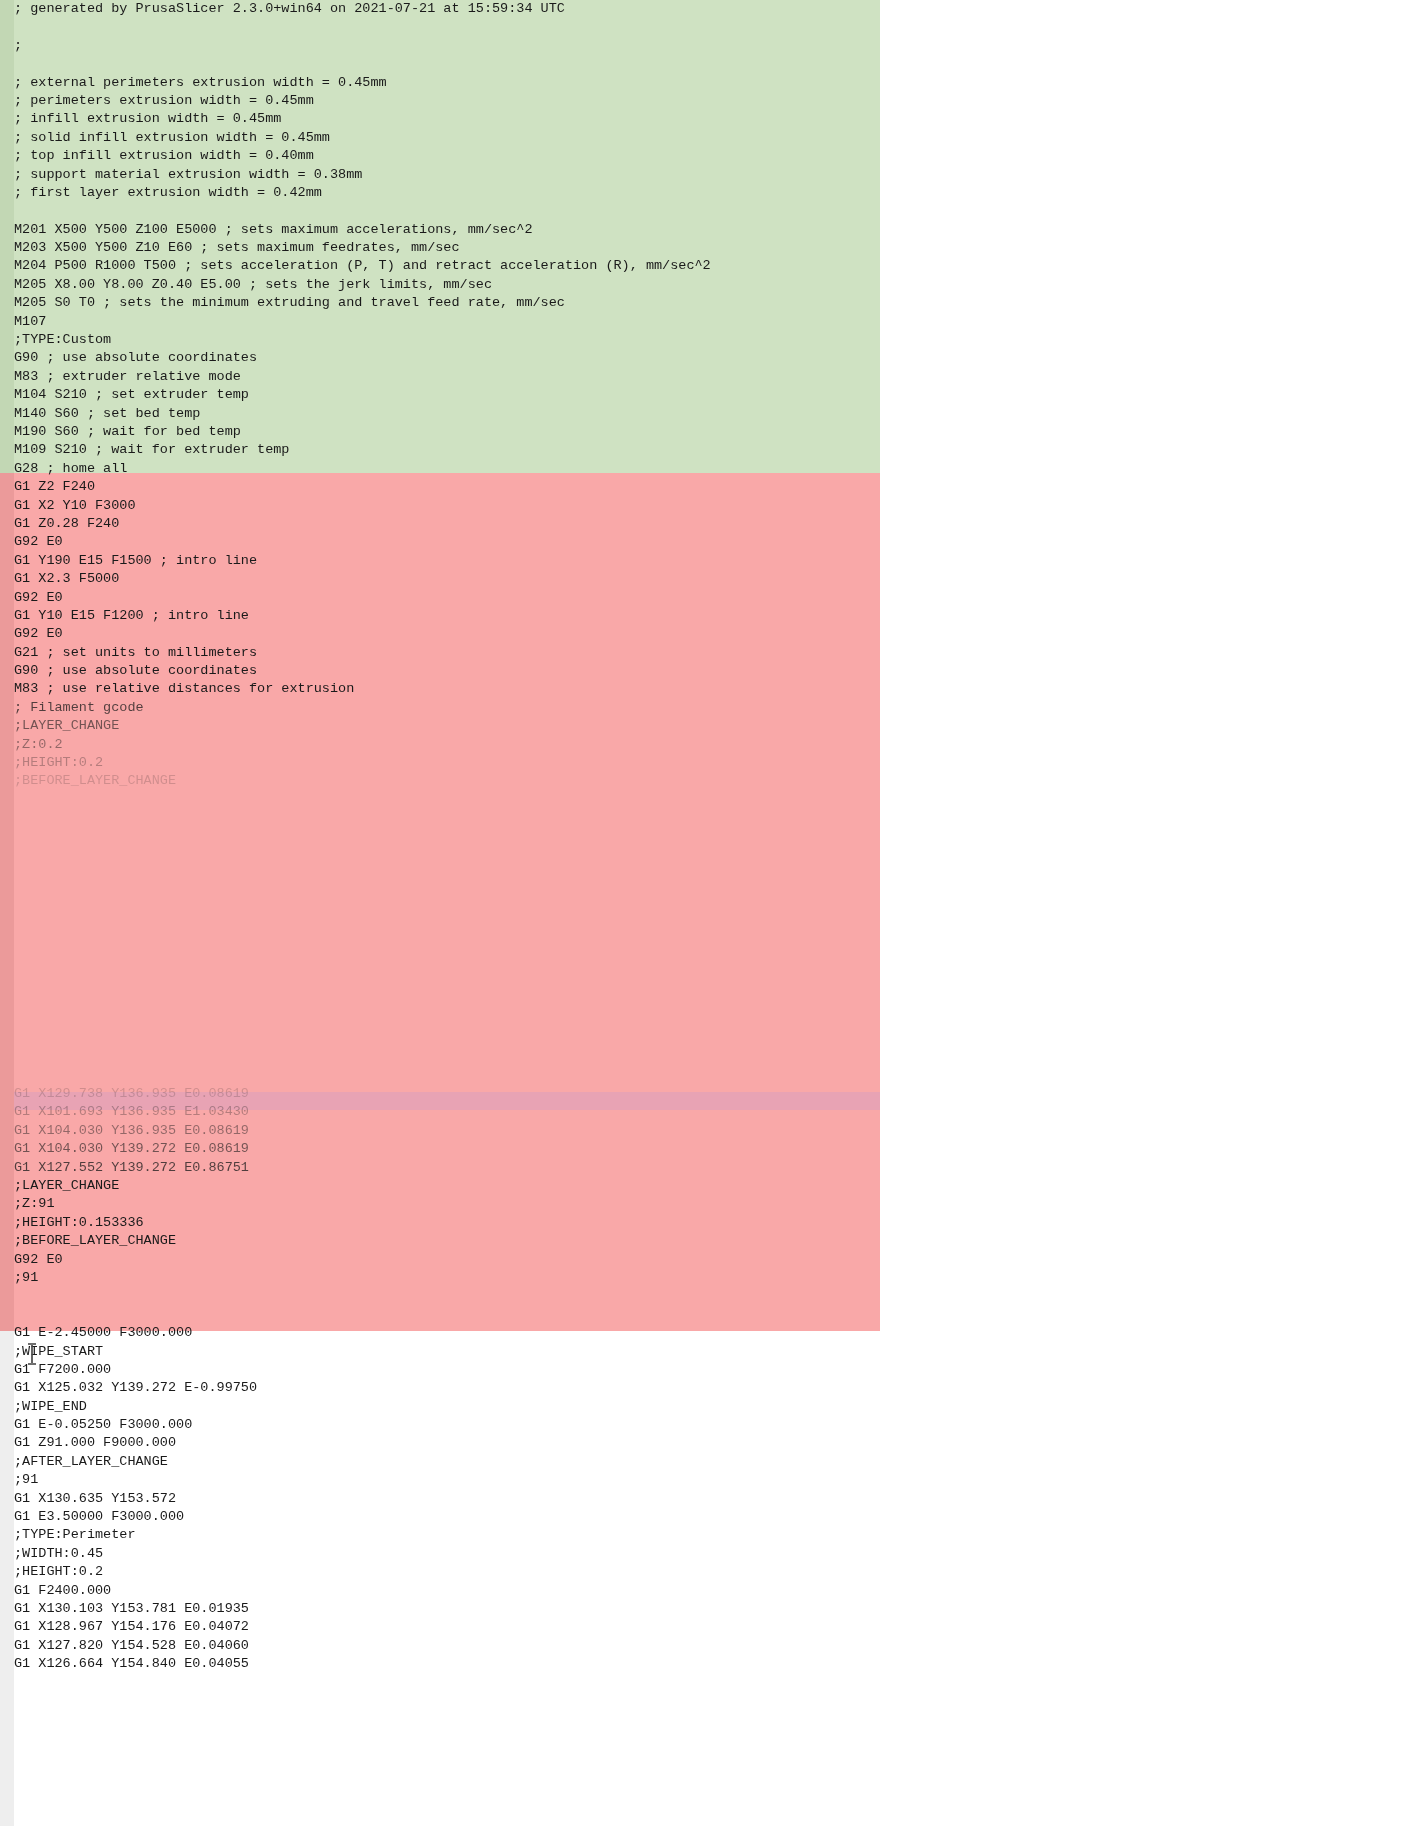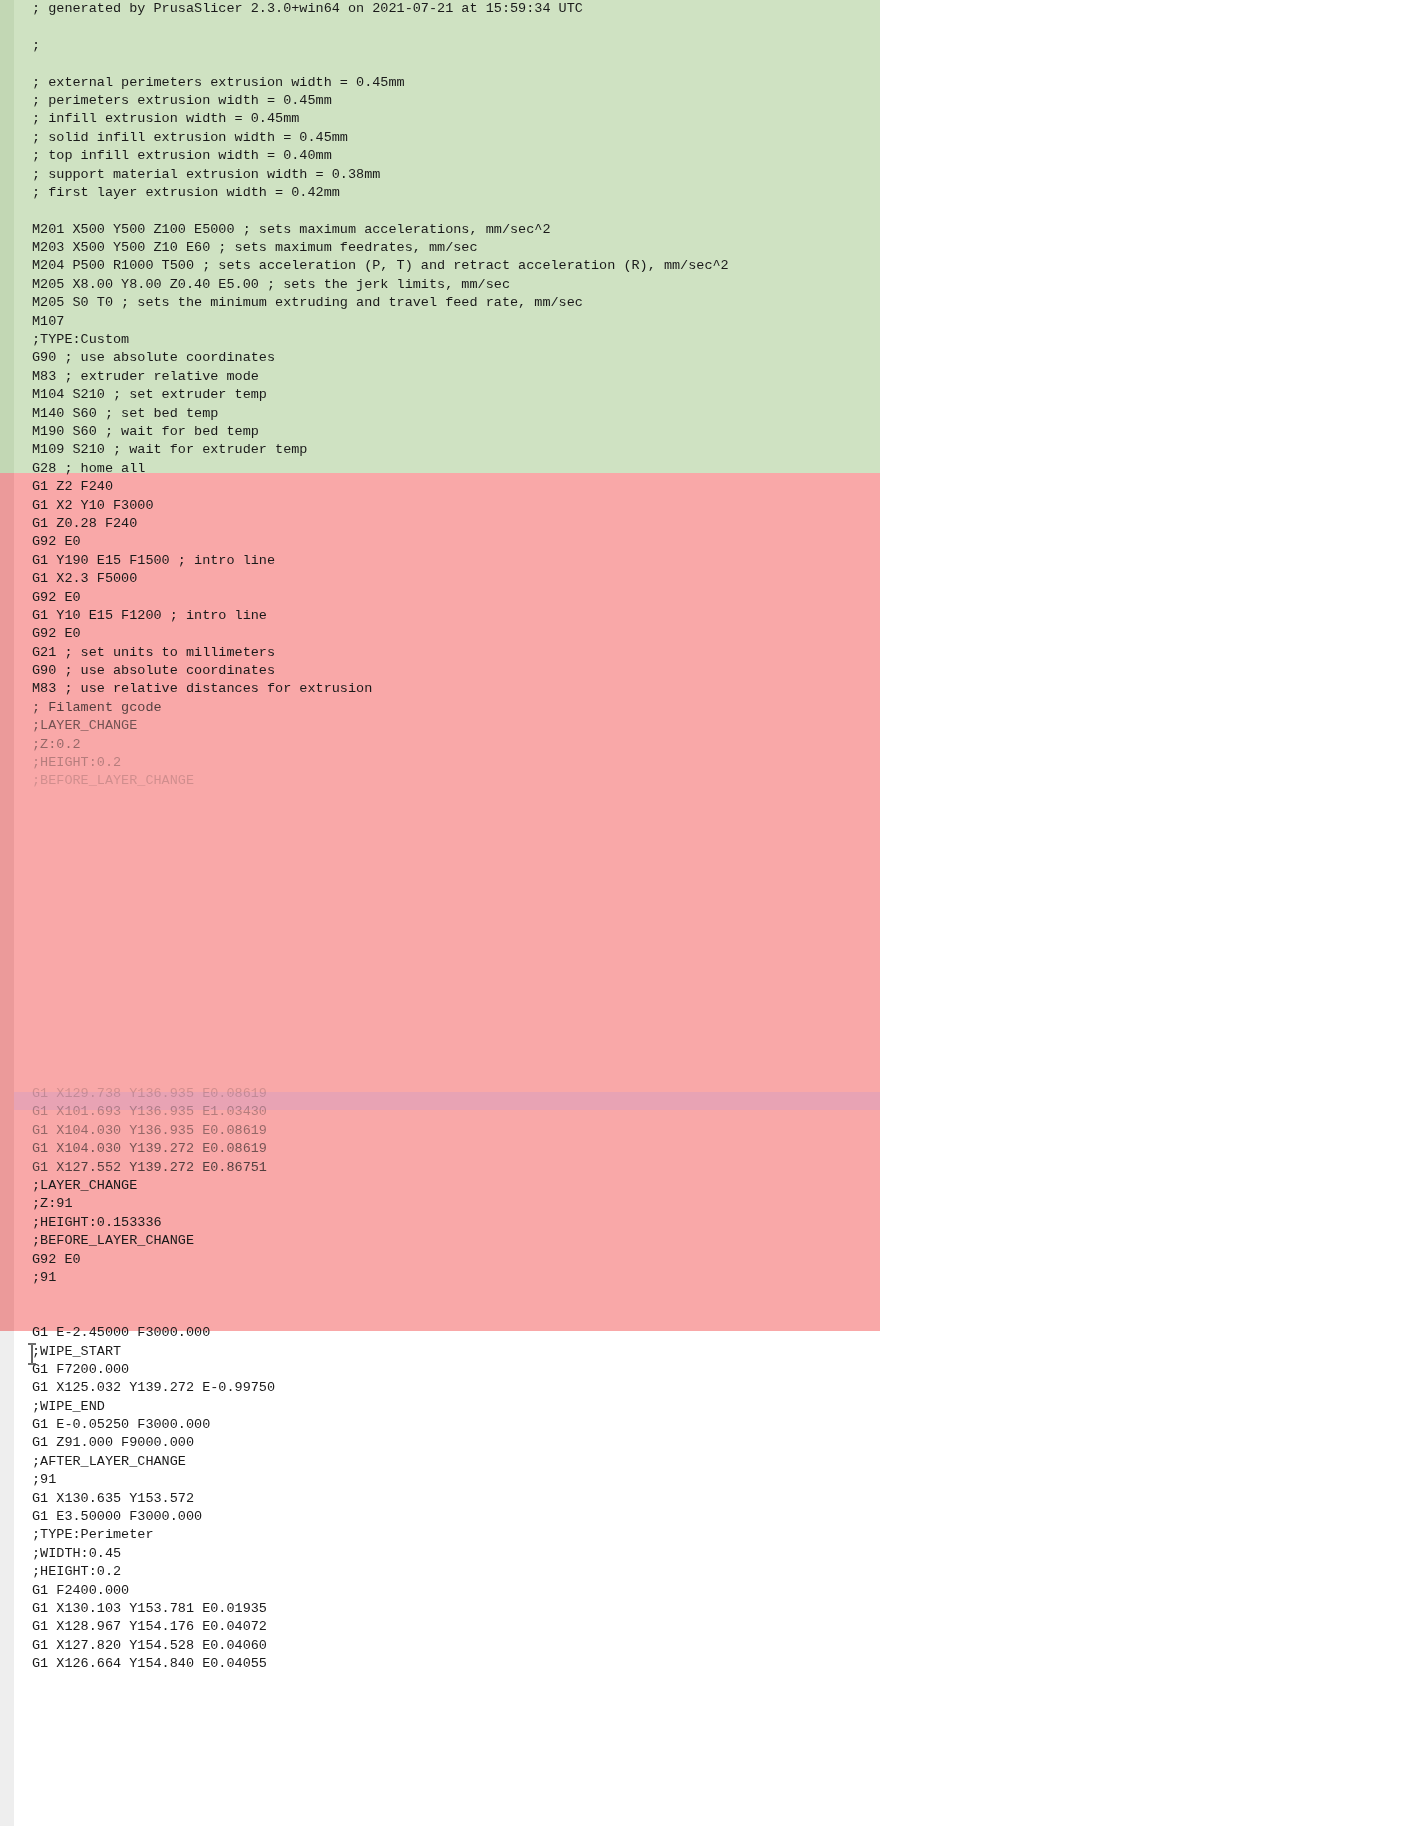--- a/index.html
+++ b/index.html
@@ -40,21 +40,21 @@
   
   #code-text {
     position:absolute; left:14px; top:0; width:866px;
     z-index:3;
     font-family:"Liberation Mono", "DejaVu Sans Mono", monospace;
     font-size:13.5px;
     line-height:18.4px;
     color:#1a1a1a;
     white-space:pre;
     letter-spacing:0px;
-    padding-left:18px;
+    padding-left:0;
   }
   .ln { display:block; height:18.4px; }
   .blank { visibility:hidden; } .f75 { opacity:.75 } .f60 { opacity:.60 }
   .f45 { opacity:.45 } .f30 { opacity:.30 } .f18 { opacity:.18 }
   .f10 { opacity:.10 } .f05 { opacity:.05 }
 
   
   #text-cursor {
     position:absolute; left:27px; top:1343px; width:11px; height:22px; z-index:9;
   }

